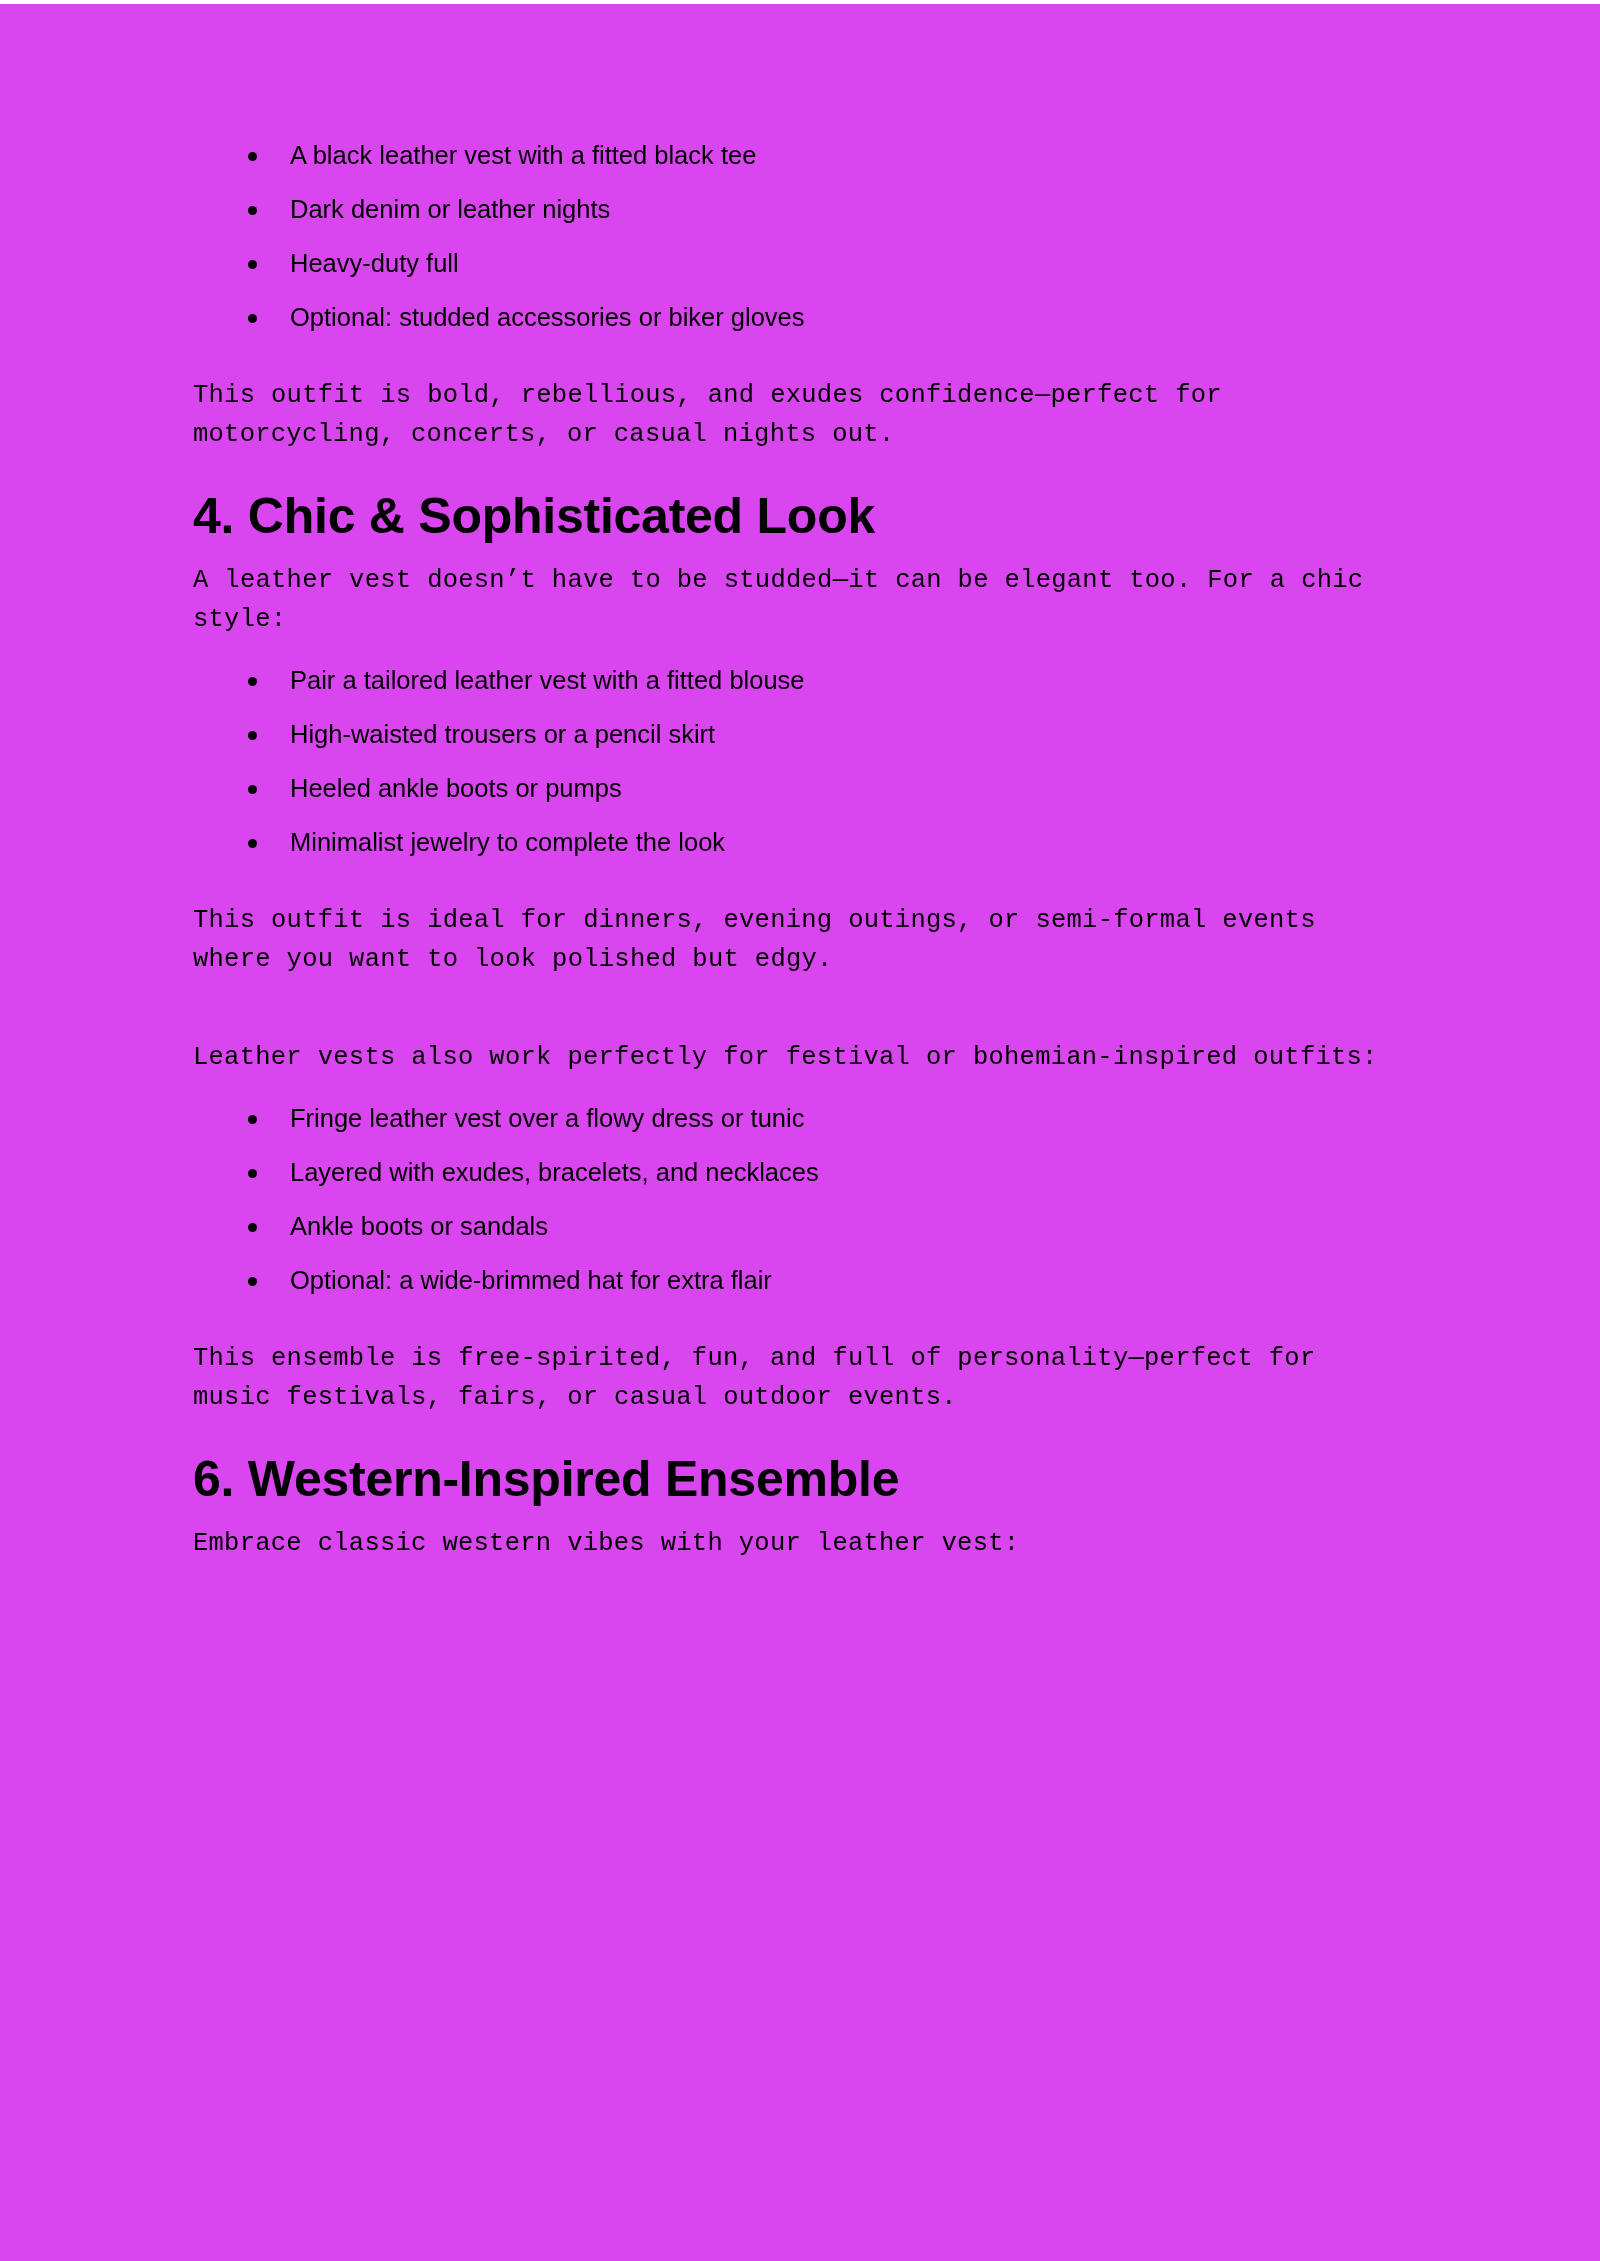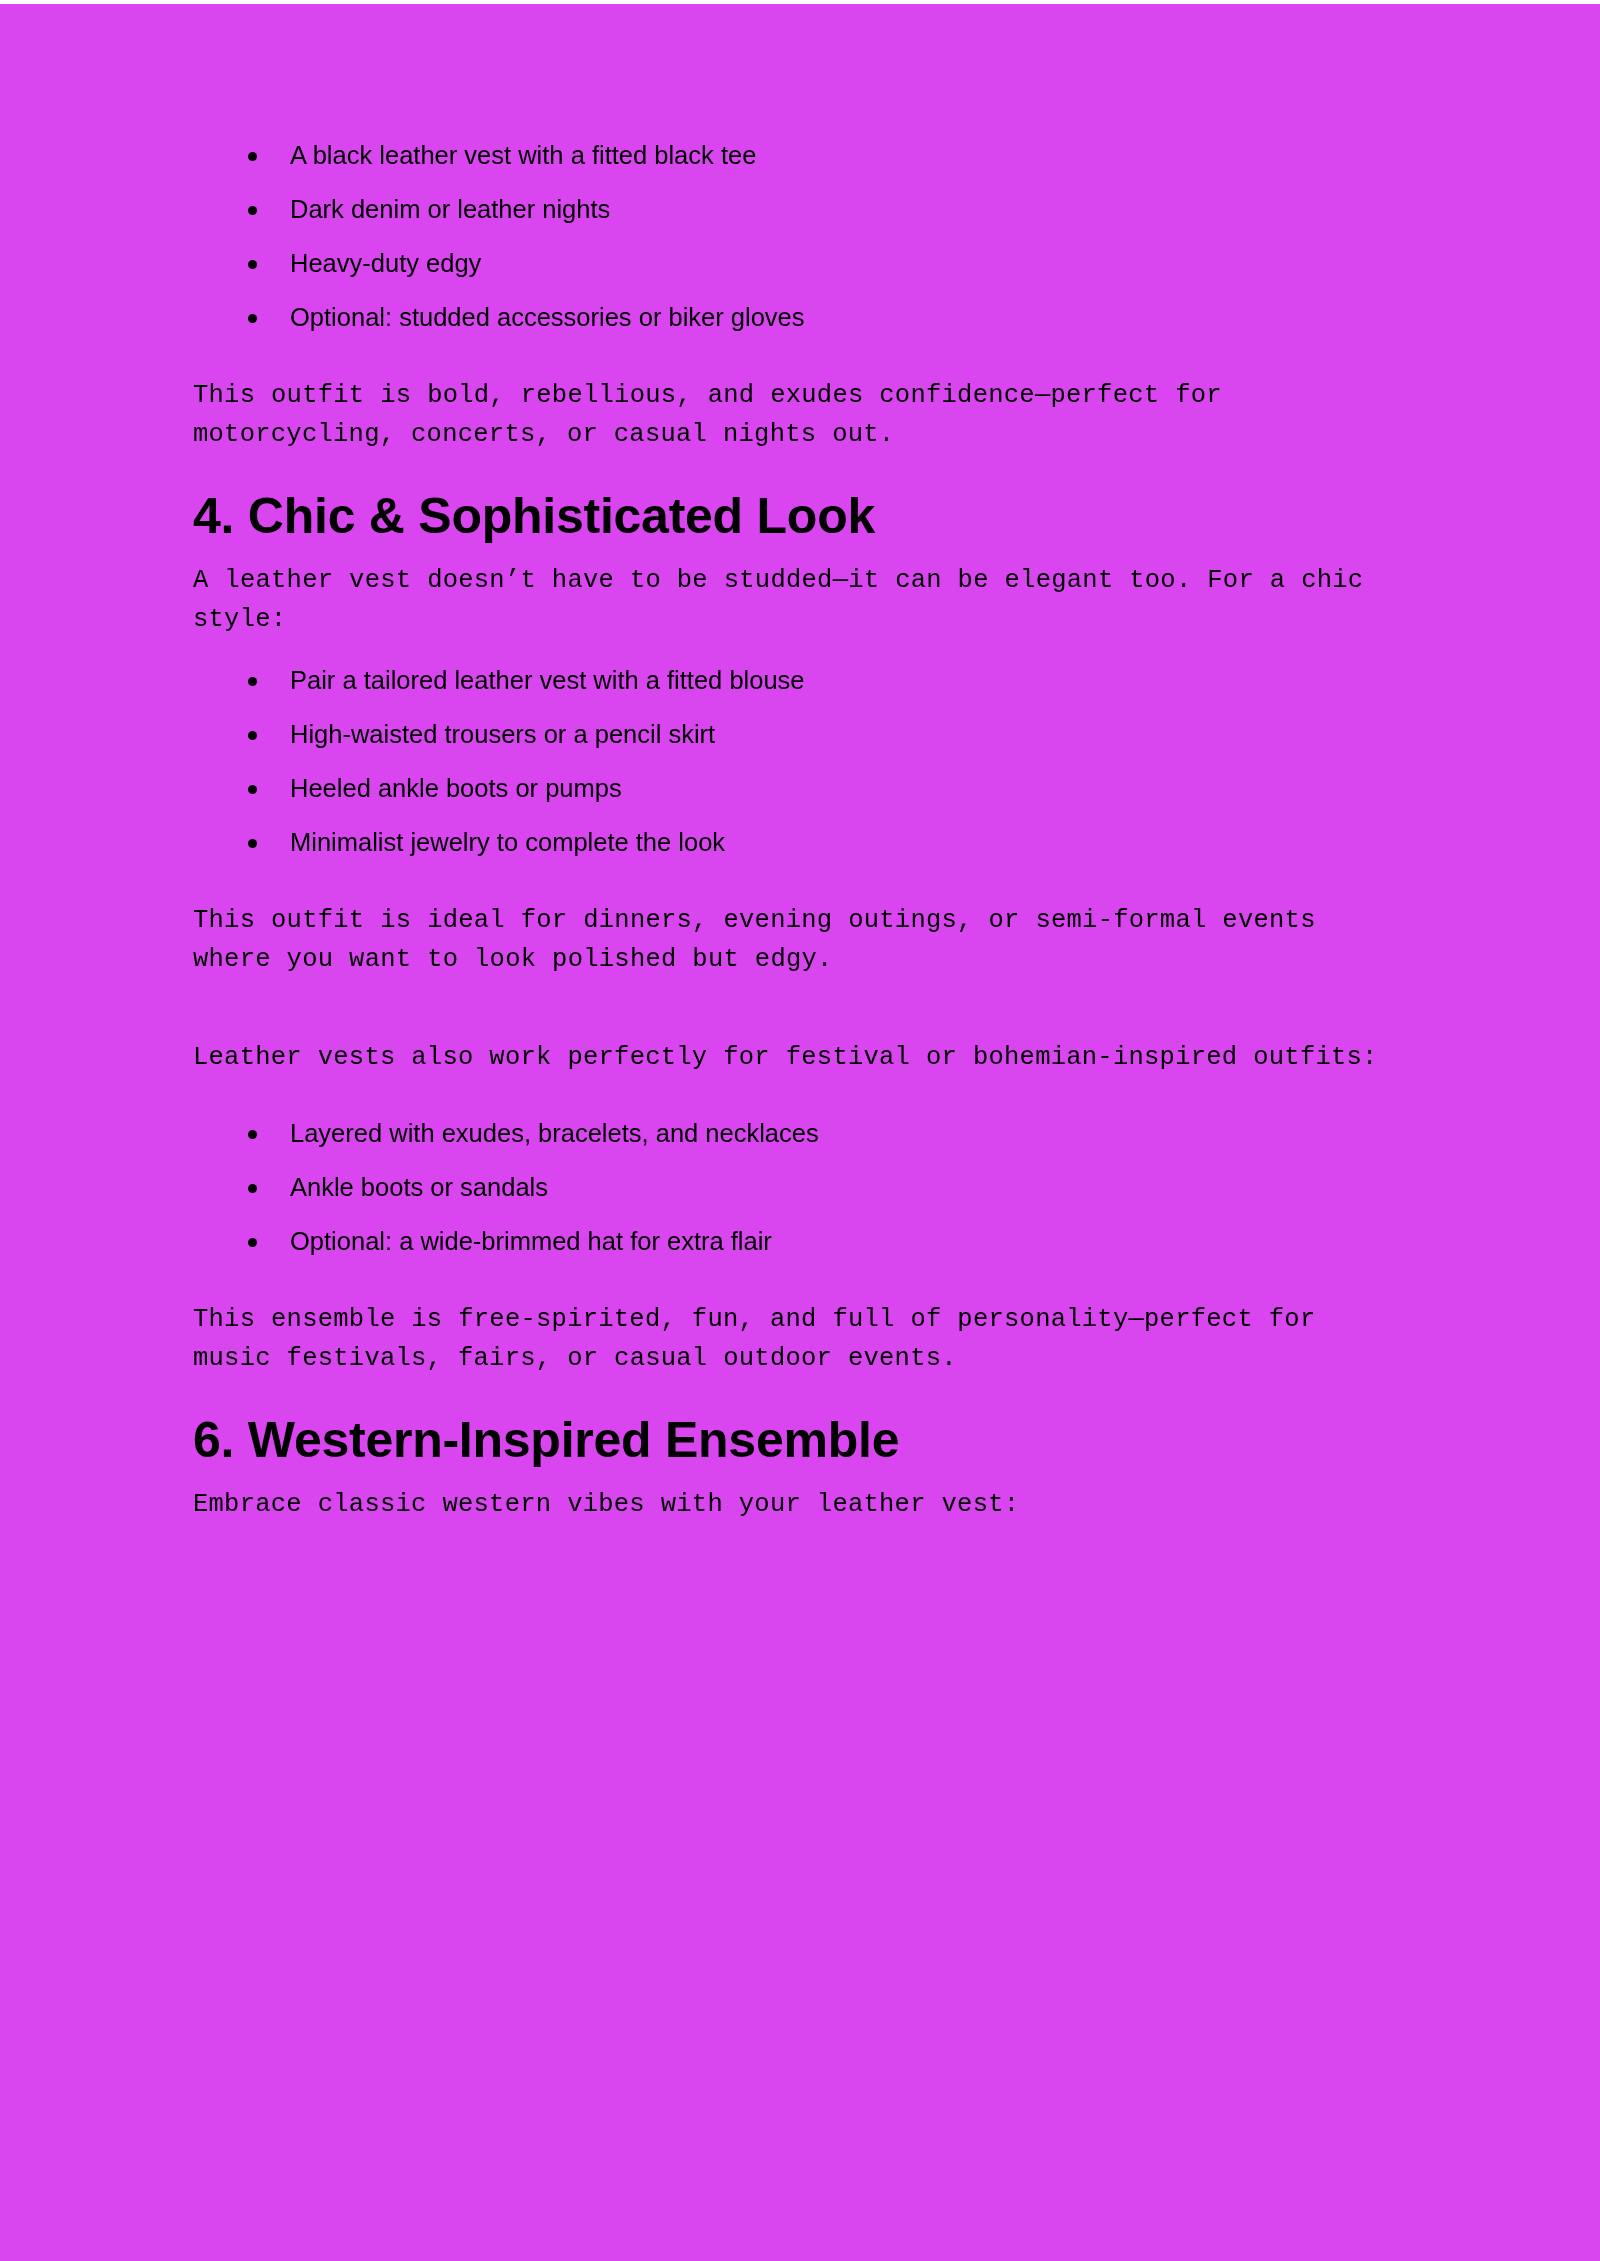--- a/index.html
+++ b/index.html
@@ -91,21 +91,21 @@
         <span>A black leather vest with a fitted black tee</span>
       </li>
       <div class="gap-bullet"></div>
       <li class="bullet-item">
         <span class="dot"></span>
         <span>Dark denim or leather nights</span>
       </li>
       <div class="gap-bullet"></div>
       <li class="bullet-item">
         <span class="dot"></span>
-        <span>Heavy-duty edgy</span>
+        <span>Heavy-duty full</span>
       </li>
       <div class="gap-bullet"></div>
       <li class="bullet-item">
         <span class="dot"></span>
         <span>Optional: studded accessories or biker gloves</span>
       </li>
     </ul>
 
     <div class="gap-list-to-para"></div>
 
@@ -150,20 +150,24 @@
     <div class="gap-before-heading"></div>
 
 
     <div class="gap-after-heading"></div>
 
     <p class="para">Leather vests also work perfectly for festival or bohemian-inspired outfits:</p>
 
     <div class="gap-after-intro"></div>
 
     <ul class="bullet-list">
+      <li class="bullet-item">
+        <span class="dot"></span>
+        <span>Fringe leather vest over a flowy dress or tunic</span>
+      </li>
       <div class="gap-bullet"></div>
       <li class="bullet-item">
         <span class="dot"></span>
         <span>Layered with exudes, bracelets, and necklaces</span>
       </li>
       <div class="gap-bullet"></div>
       <li class="bullet-item">
         <span class="dot"></span>
         <span>Ankle boots or sandals</span>
       </li>

